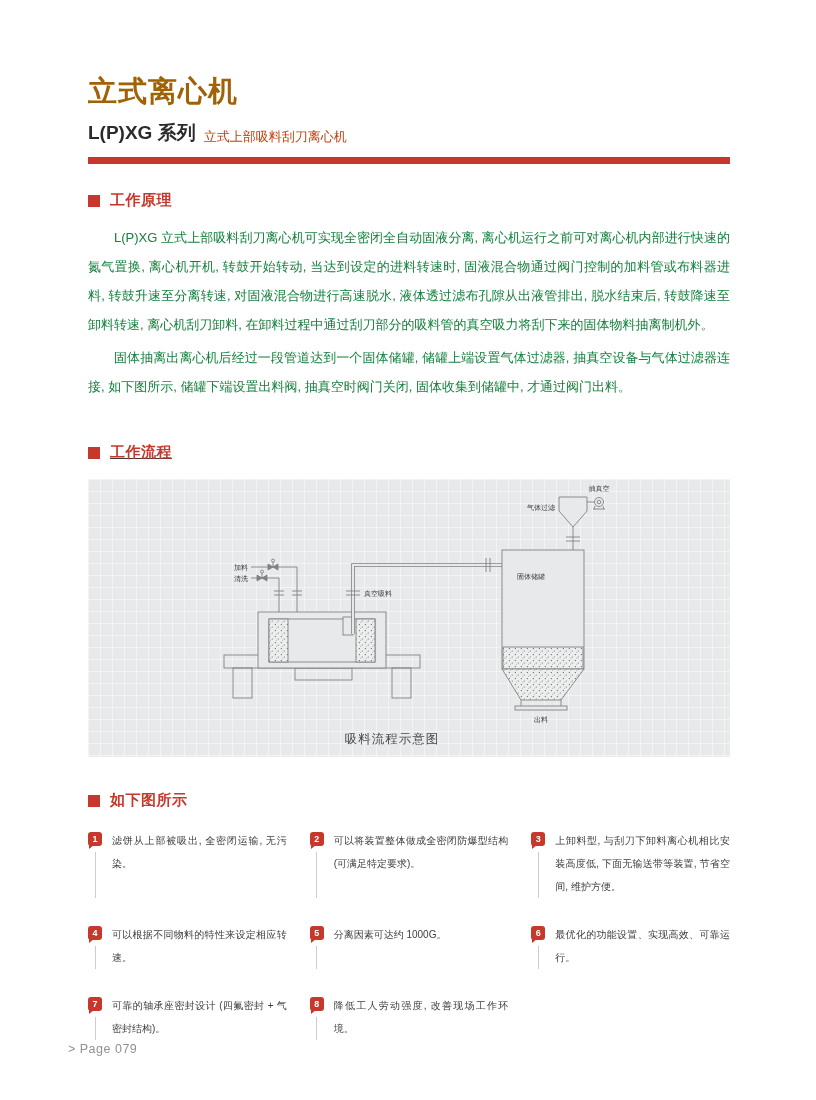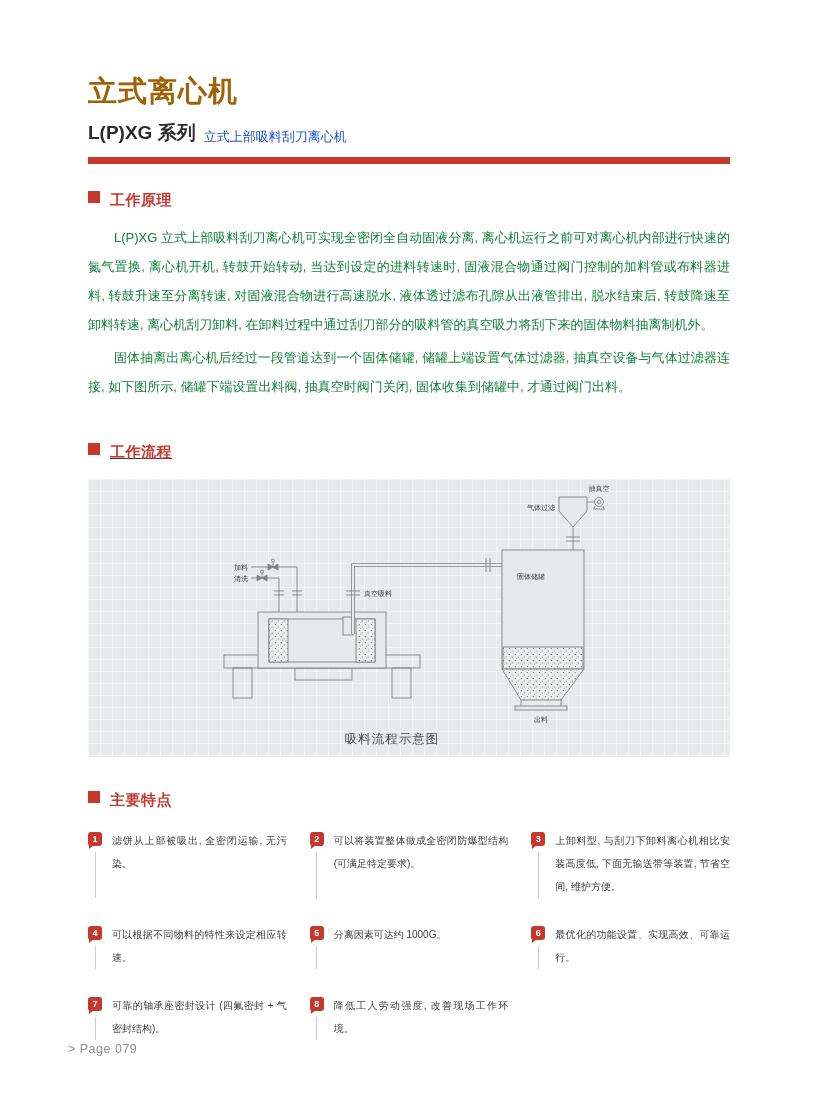--- a/index.html
+++ b/index.html
@@ -7,24 +7,24 @@
   body {
     position:relative; background:#ffffff; overflow:hidden;
     font-family:"Liberation Sans","DejaVu Sans",sans-serif;
     color:#3b3b3b;
   }
   .content { position:absolute; left:88px; top:0; width:642px; }
 
   .page-title { margin-top:72px; font-size:29px; font-weight:bold; color:#a16207; letter-spacing:1px; }
   .subtitle-row { margin-top:8px; display:flex; align-items:flex-end; }
   .series-name { font-size:19px; font-weight:bold; color:#2b2b2b; }
-  .series-desc { font-size:13px; color:#1d4ed8; margin-left:8px; }
+  .series-desc { font-size:13px; color:#c2410c; margin-left:8px; }
   .red-rule { margin-top:11px; height:7px; background:#c5382b; }
 
-  .sec-head { display:flex; align-items:flex-start; }
+  .sec-head { display:flex; align-items:center; }
   .sec-head .sq { width:12px; height:12px; background:#c5382b; margin-right:10px; }
   .sec-head .txt { font-size:15px; font-weight:bold; color:#c5382b; letter-spacing:0.5px; }
 
   .sec-principle { margin-top:27px; }
   .para { margin-top:13px; font-size:13px; line-height:29px; text-align:justify; text-indent:2em; color:#15803d; }
   .para + .para { margin-top:4px; }
 
   .sec-flow { margin-top:42px;text-decoration:underline; }
   .diagram {
     margin-top:17px; width:642px; height:278px; position:relative;
@@ -159,21 +159,21 @@
         <text x="443" y="100" text-anchor="middle" class="dlabel">固体储罐</text>
         <text x="453" y="243" text-anchor="middle" class="dlabel">出料</text>
         <text x="304" y="264" text-anchor="middle" class="dcaption">吸料流程示意图</text>
       </svg>
     </div>
   </div>
 
   <div class="sec-features">
     <div class="sec-head">
       <span class="sq"></span>
-      <span class="txt">主要特点</span>
+      <span class="txt">如下图所示</span>
     </div>
 
     <div class="feat-grid">
       <div class="feat-item">
         <div class="feat-rail">
           <span class="feat-badge">1</span>
           <span class="feat-line"></span>
         </div>
         <div class="feat-text">滤饼从上部被吸出, 全密闭运输, 无污染。</div>
       </div>

